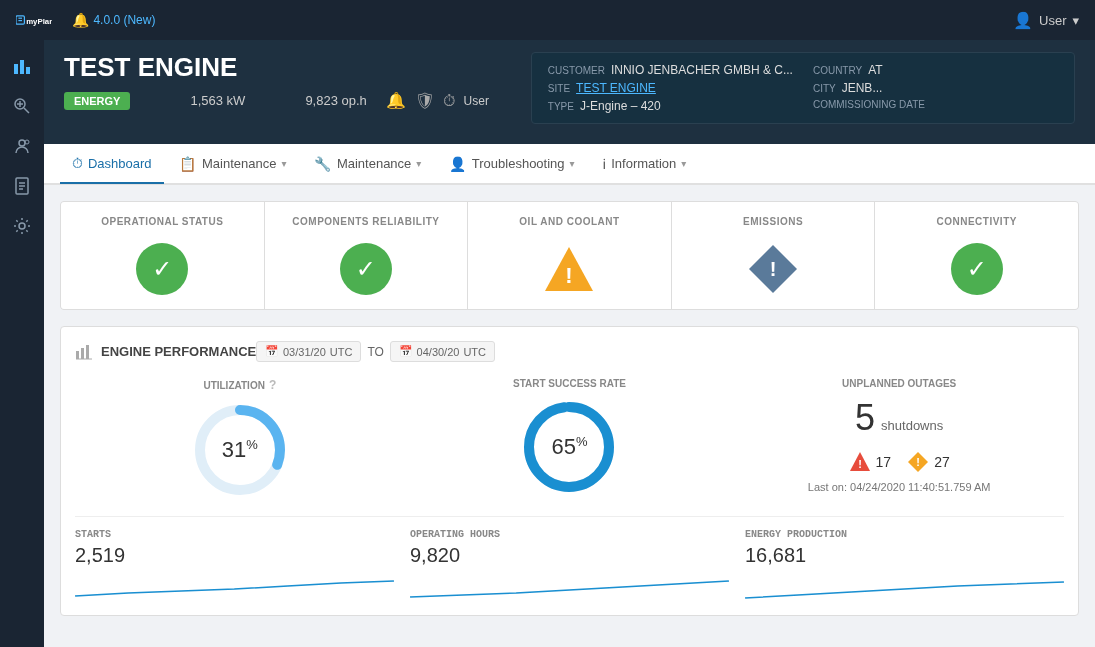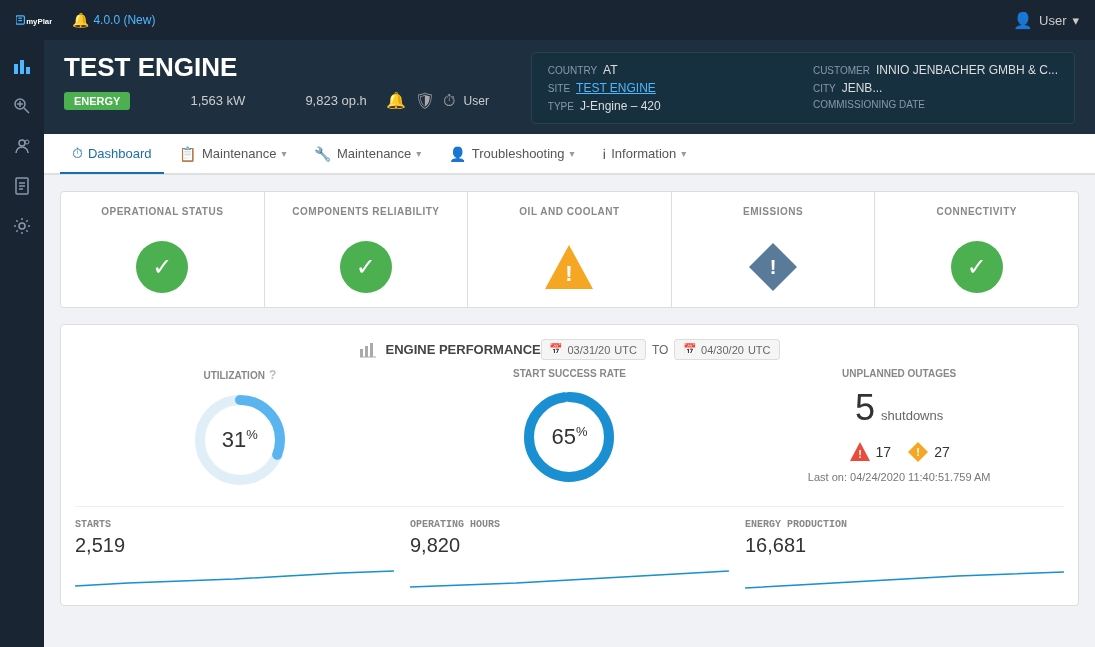--- a/index.html
+++ b/index.html
@@ -93,21 +93,21 @@
     
     .main-content {
       flex: 1;
       overflow-y: auto;
       background: #f0f2f5;
     }
 
     
     .engine-header {
       background: #1e3040;
-      padding: 12px 20px 10px 20px;
+      padding: 12px 20px 20px 20px;
       display: flex;
       align-items: flex-start;
       gap: 20px;
     }
     .engine-left { flex: 1; }
     .engine-title {
       color: white;
       font-size: 26px;
       font-weight: 600;
       margin-bottom: 8px;
@@ -215,21 +215,21 @@
       border-radius: 4px;
       overflow: hidden;
       margin-bottom: 16px;
     }
     .status-card {
       background: white;
       padding: 14px 12px;
       display: flex;
       flex-direction: column;
       align-items: center;
-      gap: 24px;
+      gap: 16px;
     }
     .status-card-label {
       font-size: 10px;
       font-weight: 600;
       text-transform: uppercase;
       color: #888;
       letter-spacing: 0.5px;
       text-align: center;
     }
     .status-icon-container {
@@ -254,22 +254,22 @@
     
     .performance-section {
       background: white;
       border: 1px solid #ddd;
       border-radius: 4px;
       padding: 14px;
     }
     .perf-header {
       display: flex;
       align-items: center;
-      justify-content: center;
-      margin-bottom: 8px;
+      justify-content: flex-start;
+      margin-bottom: 16px;
     }
     .perf-title {
       display: flex;
       align-items: center;
       gap: 8px;
       font-size: 13px;
       font-weight: 600;
       color: #444;
       text-transform: uppercase;
     }
@@ -484,26 +484,26 @@
           <div class="engine-icons">
             <span style="color:#aaa;font-size:16px;">🔔</span>
             <span style="color:#aaa;font-size:16px;">🛡</span>
             <span style="color:#aaa;font-size:16px;">⏱</span>
             <span class="user-label">User</span>
           </div>
         </div>
       </div>
       <div class="engine-right">
         <div class="info-row">
+          <span class="info-label">CUSTOMER</span>
+          <span class="info-value">INNIO JENBACHER GMBH &amp; C...</span>
+        </div>
+        <div class="info-row">
           <span class="info-label">COUNTRY</span>
           <span class="info-value">AT</span>
-        </div>
-        <div class="info-row">
-          <span class="info-label">CUSTOMER</span>
-          <span class="info-value">INNIO JENBACHER GMBH &amp; C...</span>
         </div>
         <div class="info-row">
           <span class="info-label">SITE</span>
           <span class="info-value link">TEST ENGINE</span>
         </div>
         <div class="info-row">
           <span class="info-label">CITY</span>
           <span class="info-value">JENB...</span>
         </div>
         <div class="info-row">

